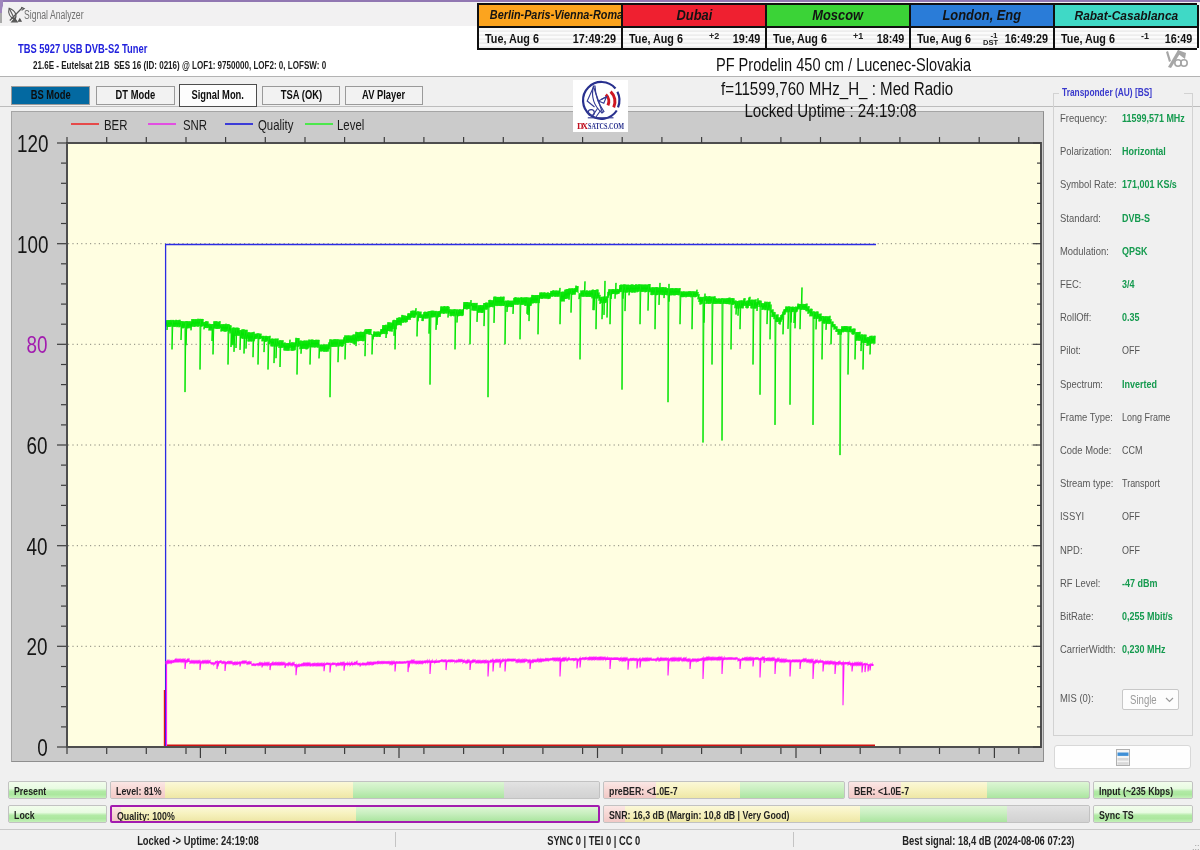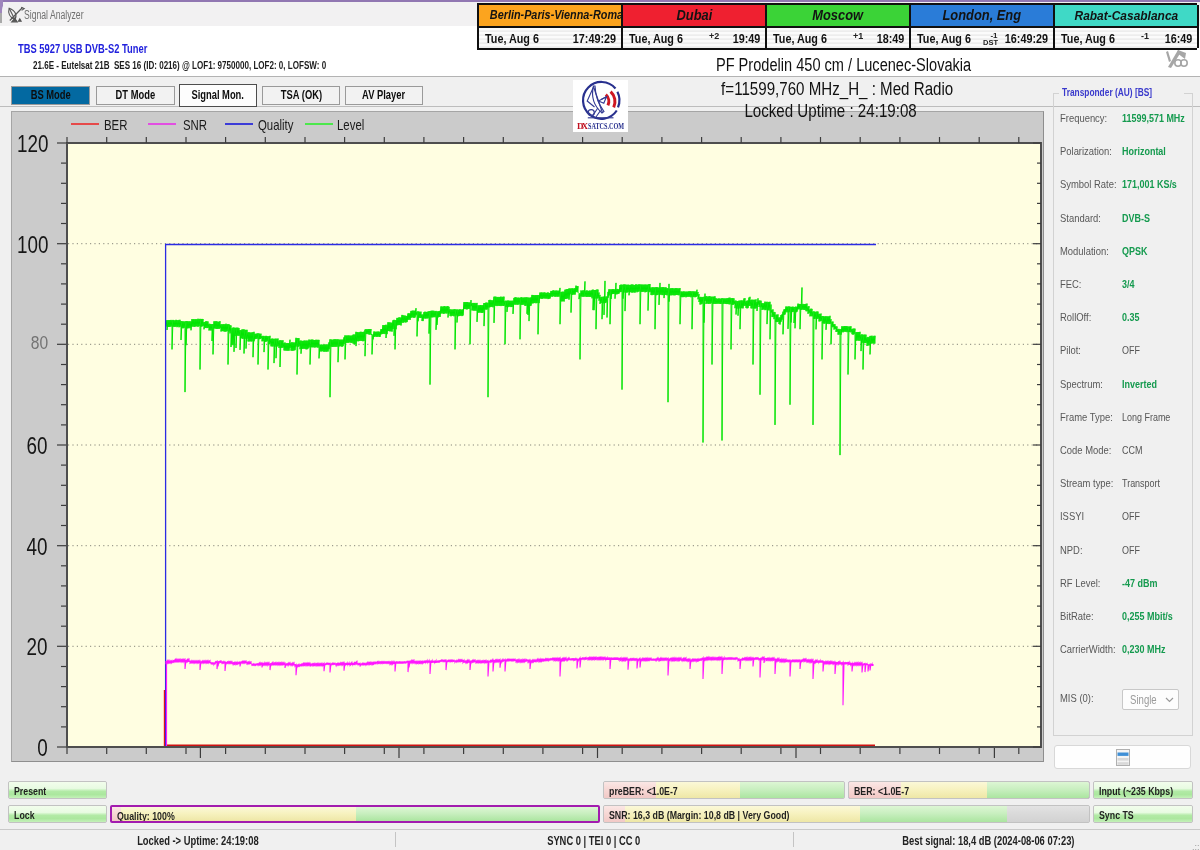--- a/index.html
+++ b/index.html
@@ -102,21 +102,21 @@
   <div class="abs" style="left:183px;top:116px;font-size:15px;color:#1a1a1a;"><span class="cxl" style="--s:0.76;">SNR</span></div>
   <div class="abs" style="left:225px;top:123px;width:28px;height:2px;background:#3c3cd8;"></div>
   <div class="abs" style="left:258px;top:116px;font-size:15px;color:#1a1a1a;"><span class="cxl" style="--s:0.76;">Quality</span></div>
   <div class="abs" style="left:305px;top:123px;width:28px;height:2px;background:#4ce84c;"></div>
   <div class="abs" style="left:337px;top:116px;font-size:15px;color:#1a1a1a;"><span class="cxl" style="--s:0.76;">Level</span></div>
 
   <div class="abs" style="left:0px;top:735px;width:48px;text-align:right;font-size:23px;color:#161616;"><span class="cxr" style="--s:0.82;">0</span></div>
 <div class="abs" style="left:0px;top:634px;width:48px;text-align:right;font-size:23px;color:#161616;"><span class="cxr" style="--s:0.82;">20</span></div>
 <div class="abs" style="left:0px;top:534px;width:48px;text-align:right;font-size:23px;color:#161616;"><span class="cxr" style="--s:0.82;">40</span></div>
 <div class="abs" style="left:0px;top:433px;width:48px;text-align:right;font-size:23px;color:#161616;"><span class="cxr" style="--s:0.82;">60</span></div>
-<div class="abs" style="left:0px;top:332px;width:48px;text-align:right;font-size:19px;color:#737373;"><span class="cxr" style="--s:0.82;">80</span></div>
+<div class="abs" style="left:0px;top:332px;width:48px;text-align:right;font-size:23px;color:#a21caf;"><span class="cxr" style="--s:0.82;">80</span></div>
 <div class="abs" style="left:0px;top:232px;width:48px;text-align:right;font-size:23px;color:#161616;"><span class="cxr" style="--s:0.82;">100</span></div>
 <div class="abs" style="left:0px;top:131px;width:48px;text-align:right;font-size:23px;color:#161616;"><span class="cxr" style="--s:0.82;">120</span></div>
 
   <svg class="abs" style="left:11px;top:111px;" width="1033" height="651" viewBox="11 111 1033 651">
     <rect x="67" y="143" width="974" height="604" fill="#fffee1" stroke="#4e4e4e" stroke-width="2"></rect>
     <line x1="68" y1="646.3" x2="1040" y2="646.3" stroke="#87877b" stroke-width="1" stroke-dasharray="1.2 3.2"></line>
 <line x1="68" y1="545.7" x2="1040" y2="545.7" stroke="#87877b" stroke-width="1" stroke-dasharray="1.2 3.2"></line>
 <line x1="68" y1="445.0" x2="1040" y2="445.0" stroke="#87877b" stroke-width="1" stroke-dasharray="1.2 3.2"></line>
 <line x1="68" y1="344.3" x2="1040" y2="344.3" stroke="#87877b" stroke-width="1" stroke-dasharray="1.2 3.2"></line>
 <line x1="68" y1="243.7" x2="1040" y2="243.7" stroke="#87877b" stroke-width="1" stroke-dasharray="1.2 3.2"></line>
@@ -325,20 +325,27 @@
     </div>
 
   <div class="abs" style="left:8px;top:781px;width:99px;height:18px;border:1px solid #c2c2c2;border-radius:2px;background:#dcdcdc;overflow:hidden;">
       <div class="seg" style="left:0.0px;width:97.0px;background:linear-gradient(180deg,#f2fdec 0%,#e8fbe2 40%,#b2eaa6 58%,#abe79e 78%,#c4f1b9 100%);"></div>
       <span style="position:absolute;left:5px;top:3px;font-size:11px;font-weight:bold;color:#1f1f1f;white-space:nowrap;"><span class="cxl" style="--s:0.8;">Present</span></span>
     </div>
 <div class="abs" style="left:8px;top:805px;width:99px;height:18px;border:1px solid #c2c2c2;border-radius:2px;background:#dcdcdc;overflow:hidden;">
       <div class="seg" style="left:0.0px;width:97.0px;background:linear-gradient(180deg,#f2fdec 0%,#e8fbe2 40%,#b2eaa6 58%,#abe79e 78%,#c4f1b9 100%);"></div>
       <span style="position:absolute;left:5px;top:3px;font-size:11px;font-weight:bold;color:#1f1f1f;white-space:nowrap;"><span class="cxl" style="--s:0.8;">Lock</span></span>
     </div>
+<div class="abs" style="left:110px;top:781px;width:490px;height:18px;border:1px solid #c2c2c2;border-radius:2px;background:#dcdcdc;overflow:hidden;">
+      <div class="seg" style="left:0.0px;width:54.2px;background:linear-gradient(180deg,#fbe7e5 0%,#f7d8d5 45%,#f2c9c6 100%);"></div>
+      <div class="seg" style="left:54.2px;width:187.4px;background:linear-gradient(180deg,#fbf8d8 0%,#f7f2c0 45%,#eee7a6 100%);"></div>
+      <div class="seg" style="left:241.6px;width:151.8px;background:linear-gradient(180deg,#ddf6d4 0%,#c9efc0 45%,#abe5a0 100%);"></div>
+      <div class="seg" style="left:393.3px;width:94.7px;background:linear-gradient(180deg,#e3e3e3 0%,#dadada 45%,#d2d2d2 100%);"></div>
+      <span style="position:absolute;left:5px;top:3px;font-size:11px;font-weight:bold;color:#1f1f1f;white-space:nowrap;"><span class="cxl" style="--s:0.8;">Level: 81%</span></span>
+    </div>
 <div class="abs" style="left:110px;top:805px;width:490px;height:18px;border:2px solid #a21caf;border-radius:2px;background:#dcdcdc;overflow:hidden;">
       <div class="seg" style="left:0.0px;width:8.8px;background:linear-gradient(180deg,#fbe7e5 0%,#f7d8d5 45%,#f2c9c6 100%);"></div>
       <div class="seg" style="left:8.8px;width:235.2px;background:linear-gradient(180deg,#fbf8d8 0%,#f7f2c0 45%,#eee7a6 100%);"></div>
       <div class="seg" style="left:244.0px;width:244.0px;background:linear-gradient(180deg,#ddf6d4 0%,#c9efc0 45%,#abe5a0 100%);"></div>
       <span style="position:absolute;left:5px;top:3px;font-size:11px;font-weight:bold;color:#1f1f1f;white-space:nowrap;"><span class="cxl" style="--s:0.8;">Quality: 100%</span></span>
     </div>
 <div class="abs" style="left:603px;top:781px;width:242px;height:18px;border:1px solid #c2c2c2;border-radius:2px;background:#dcdcdc;overflow:hidden;">
       <div class="seg" style="left:0.0px;width:51.6px;background:linear-gradient(180deg,#fbe7e5 0%,#f7d8d5 45%,#f2c9c6 100%);"></div>
       <div class="seg" style="left:51.6px;width:84.2px;background:linear-gradient(180deg,#fbf8d8 0%,#f7f2c0 45%,#eee7a6 100%);"></div>
       <div class="seg" style="left:135.8px;width:104.2px;background:linear-gradient(180deg,#ddf6d4 0%,#c9efc0 45%,#abe5a0 100%);"></div>

